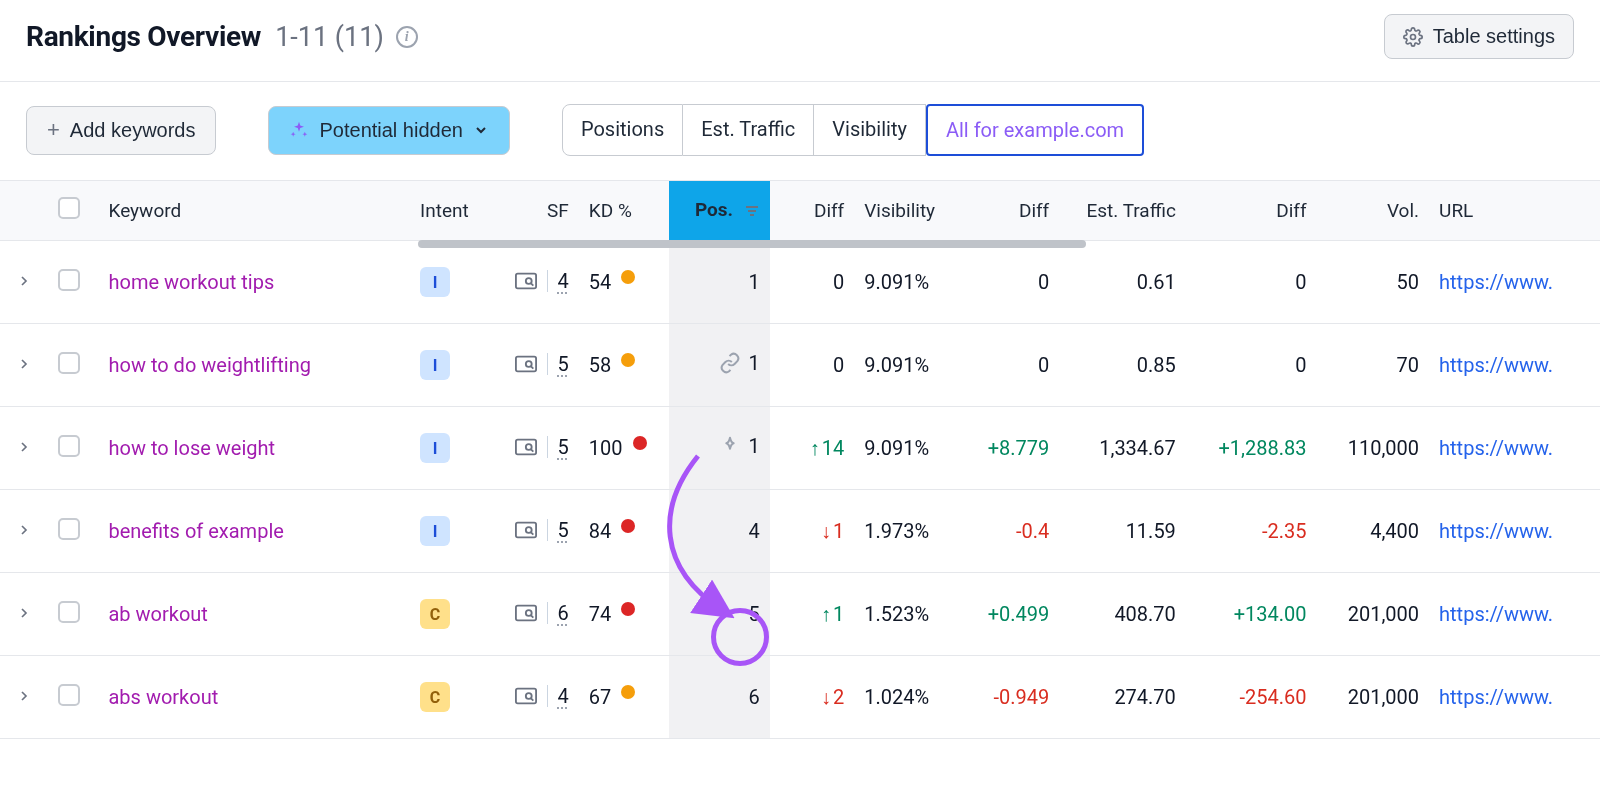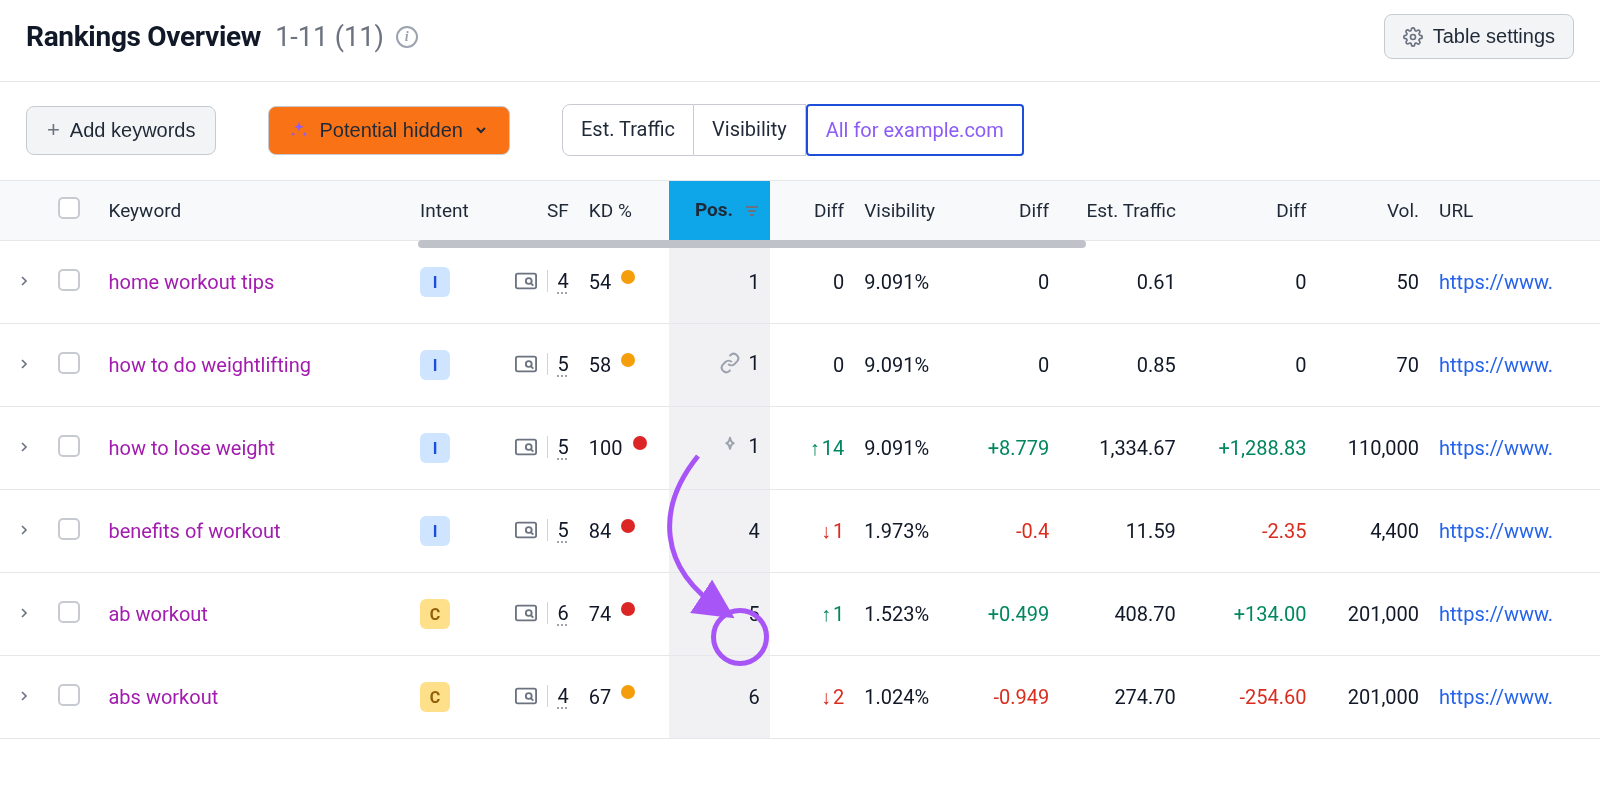--- a/index.html
+++ b/index.html
@@ -35,21 +35,21 @@
   .gear-icon { width:20px; height:20px; color:#6b7280; }
 
   
   .toolbar {
     display:flex; align-items:center; gap:14px;
     padding: 22px 26px 24px 26px;
   }
   .btn { border-radius:8px; padding:12px 20px; font-size:20px; cursor:pointer; display:inline-flex; align-items:center; gap:10px; }
   .btn-primary { background:#3a9d7a; color:#fff; border:none; font-weight:600; }
   .btn-sec { background:#f3f4f6; color:#1f2937; border:1px solid #c7cbd1; }
-  .btn-white { background:#f97316; color:#1f2937; border:1px solid #c7cbd1; }
+  .btn-white { background:#7dd3fc; color:#1f2937; border:1px solid #c7cbd1; }
   .plus-icon { font-size:22px; color:#6b7280; line-height:1; }
   .sparkle-icon { color:#8b5cf6; }
   .chev-down { width:16px; height:16px; color:#1f2937; }
 
   .spacer { flex: 0 0 24px; }
 
   .seggroup { display:flex; }
   .seg {
     border:1px solid #c7cbd1; padding:12px 18px; background:#fff; font-size:20px; color:#1f2937; cursor:pointer;
   }
@@ -166,20 +166,21 @@
     <svg class="sparkle-icon" width="20" height="20" viewBox="0 0 24 24" fill="currentColor">
       <path d="M12 2l1.5 4.5L18 8l-4.5 1.5L12 14l-1.5-4.5L6 8l4.5-1.5L12 2zM19 14l.8 2.2L22 17l-2.2.8L19 20l-.8-2.2L16 17l2.2-.8L19 14zM5 14l.8 2.2L8 17l-2.2.8L5 20l-.8-2.2L2 17l2.2-.8L5 14z"></path>
     </svg>
     <span>Potential hidden</span>
     <svg class="chev-down" viewBox="0 0 24 24" fill="none" stroke="currentColor" stroke-width="3">
         <polyline points="6 9 12 15 18 9"></polyline>
       </svg>
   </button>
   <div class="spacer"></div>
   <div class="seggroup">
+    <div class="seg">Positions</div>
     <div class="seg">Est. Traffic</div>
     <div class="seg">Visibility</div>
     <div class="seg active">All for example.com</div>
   </div>
 </div>
 
 <div class="rel">
 <table class="tbl">
   <colgroup>
     <col class="c-exp">
@@ -329,21 +330,21 @@
           <td class="num diff-pos">+1,288.83</td>
           <td class="num">110,000</td>
           <td class="urlcell"><a class="url">https://www.</a></td>
         </tr>
         <tr>
           <td style="text-align:center">
       <svg class="expand">
               <use href="#i-chev-right"></use>
             </svg></td>
           <td><span class="checkbox"></span></td>
-          <td class="keycell"><a class="kw">benefits of workout</a></td>
+          <td class="keycell"><a class="kw">benefits of example</a></td>
           <td><span class="intent-badge intent-I">I</span></td>
           <td class="num">
       <span class="sf-wrap">
         <svg class="sf-icon">
                 <use href="#i-serp"></use>
               </svg>
         <span class="sf-divider"></span>
         <span class="sf-num">5</span>
       </span></td>
           <td>

